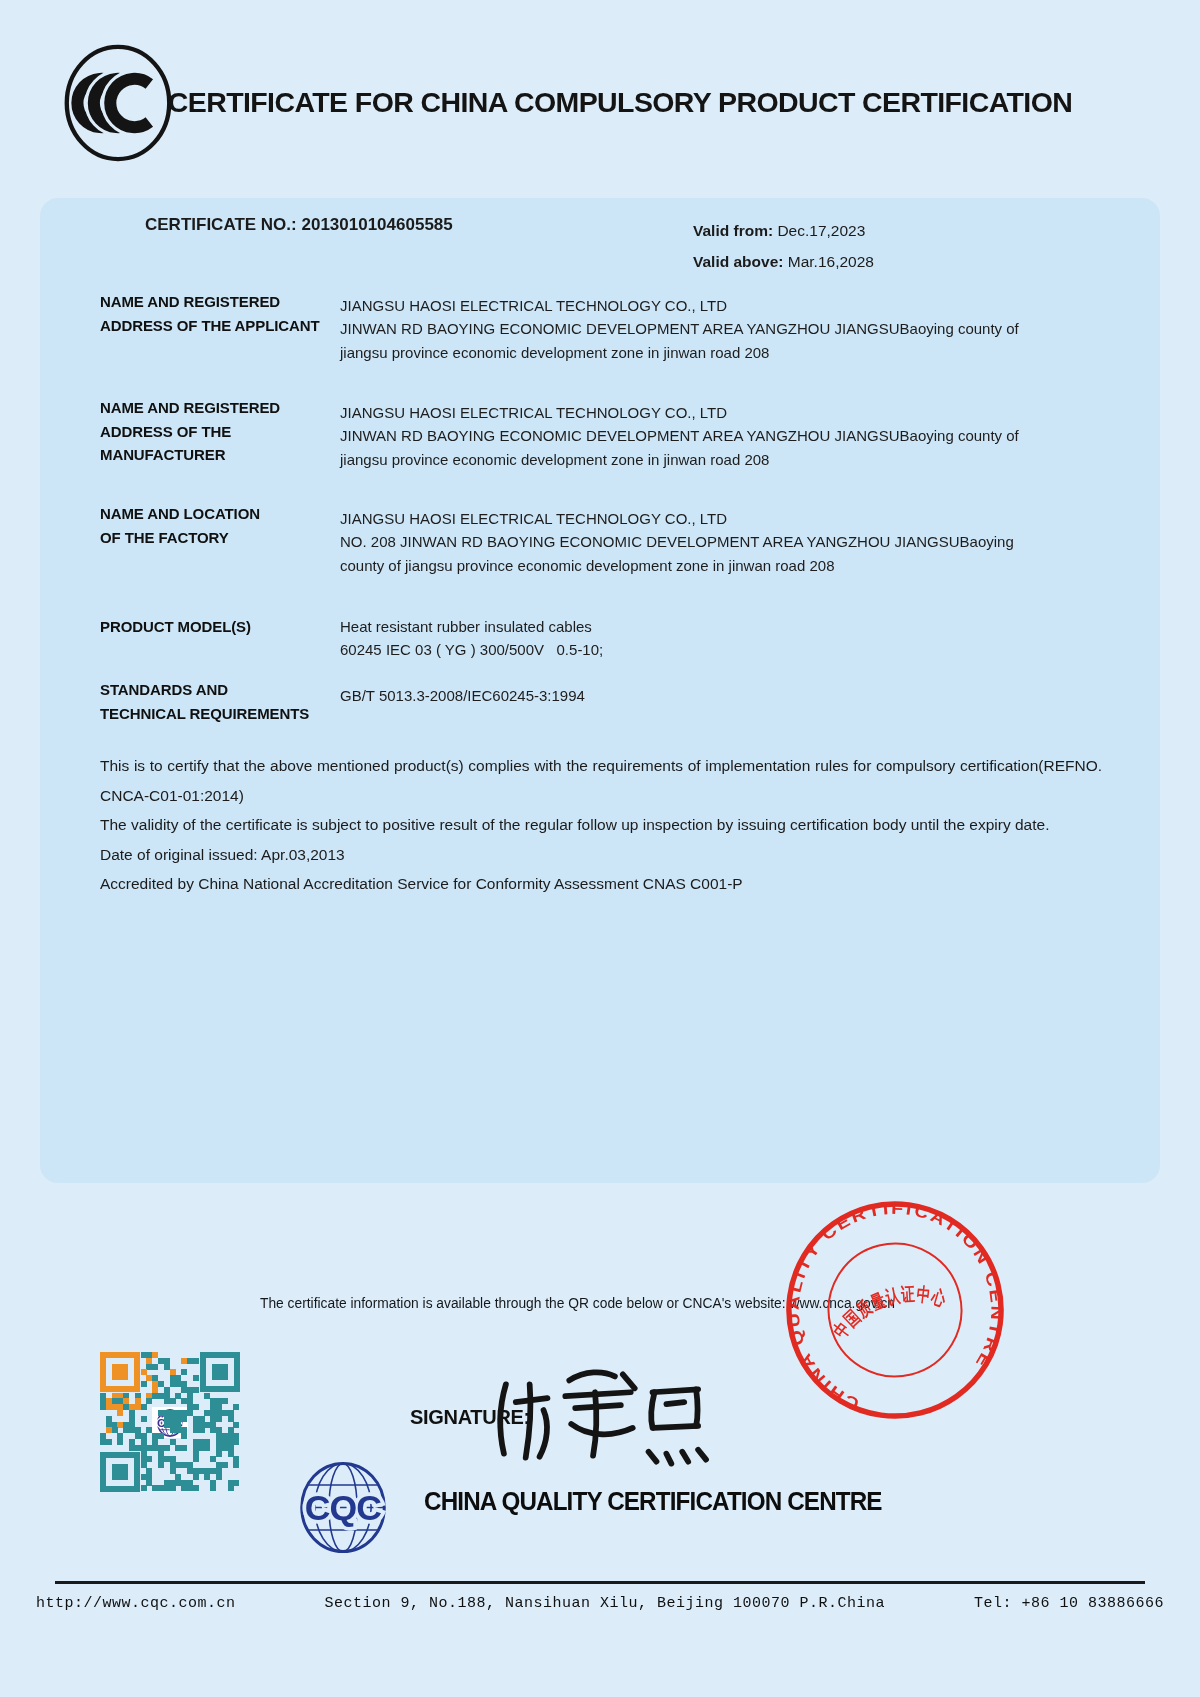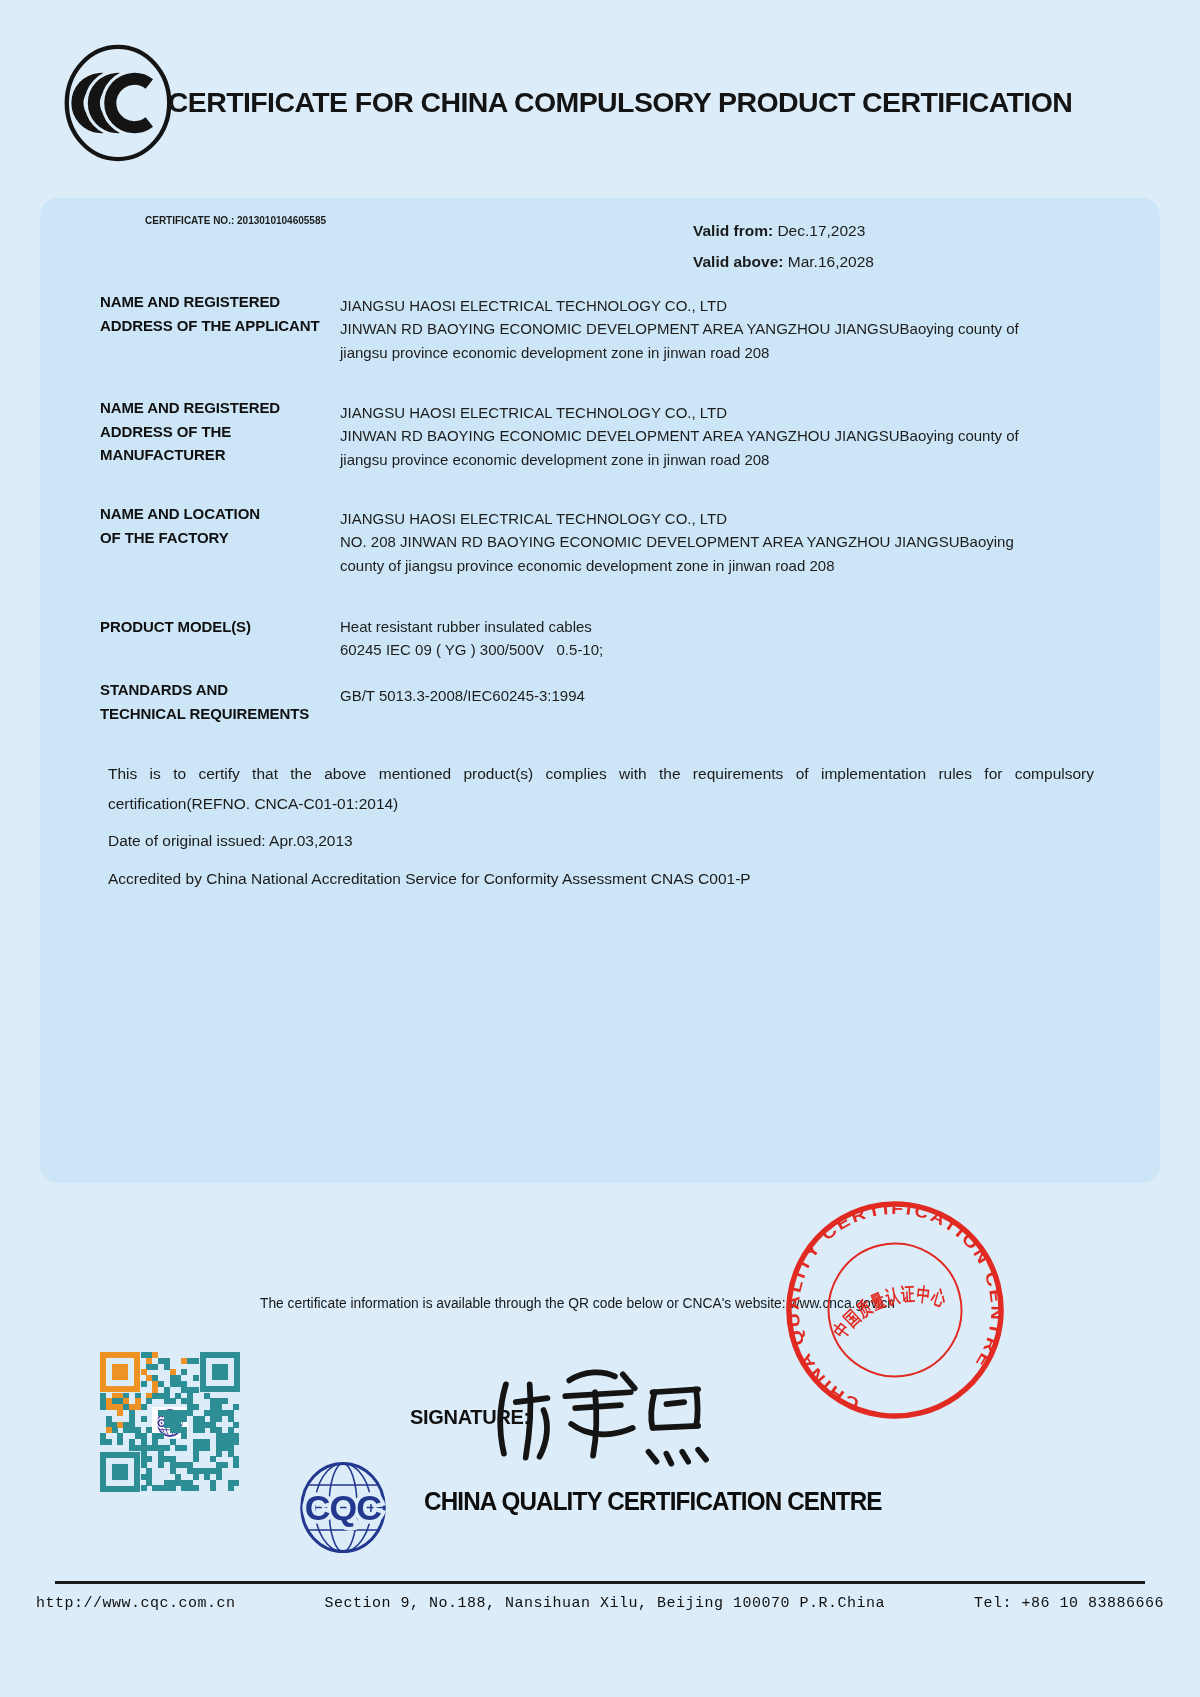--- a/index.html
+++ b/index.html
@@ -14,37 +14,37 @@
   .page-title {
     position:absolute; left:620px; top:86px; transform:translateX(-50%);
     white-space:nowrap; font-size:28.5px; font-weight:bold; letter-spacing:-0.6px;
     color:#141414;
   }
   
   .panel {
     position:absolute; left:40px; top:198px; width:1120px; height:985px;
     background:#cde6f7; border-radius:18px;
   }
-  .cert-no { position:absolute; left:105px; top:17px; font-size:10px; font-weight:bold; }
+  .cert-no { position:absolute; left:105px; top:17px; font-size:17px; font-weight:bold; }
   .valid-block { position:absolute; left:653px; top:17px; font-size:15.5px; line-height:31px; }
   .valid-block b { font-weight:bold; }
   .row-label {
     position:absolute; left:60px; width:238px;
     font-size:15px; font-weight:bold; line-height:23.5px; letter-spacing:-0.1px;
     white-space:pre-line; color:#101010;
   }
   .row-value {
     position:absolute; left:300px; width:770px;
     font-size:15px; line-height:23.3px; white-space:pre-wrap; color:#1d1d1d;
   }
   .paragraphs {
     position:absolute; left:60px; top:553px; width:1002px;
     font-size:15.5px; line-height:29.6px; color:#1b1b1b;
   }
-  .paragraphs p { margin:8px; }
+  .paragraphs p { margin:0; }
   .paragraphs p.justify { text-align:justify; }
   
   .qr-note { position:absolute; left:260px; top:1296px; font-size:13.8px; color:#15181b; }
   .qr { position:absolute; left:100px; top:1352px; width:140px; height:140px; }
   .qr i { position:absolute; width:6px; height:6px; }
   .finder { position:absolute; width:40px; height:40px; box-sizing:border-box; border:6px solid #2e8e96; }
   .finder::after { content:""; position:absolute; left:6px; top:6px; width:16px; height:16px; background:inherit; }
   .finder.tl { left:0; top:0; border-color:#ef9226; }
   .finder.tl::after { background:#ef9226; }
   .finder.tr { right:0; top:0; }
@@ -120,28 +120,29 @@
 jiangsu province economic development zone in jinwan road 208</div>
 
     <div class="row-label" style="top:304px">NAME AND LOCATION
 OF THE FACTORY</div>
     <div class="row-value" style="top:309px">JIANGSU HAOSI ELECTRICAL TECHNOLOGY CO., LTD
 NO. 208 JINWAN RD BAOYING ECONOMIC DEVELOPMENT AREA YANGZHOU JIANGSUBaoying
 county of jiangsu province economic development zone in jinwan road 208</div>
 
     <div class="row-label" style="top:417px">PRODUCT MODEL(S)</div>
     <div class="row-value" style="top:417px">Heat resistant rubber insulated cables
-60245 IEC 09 ( YG ) 300/500V   0.5-10;</div>
+60245 IEC 03 ( YG ) 300/500V   0.5-10;</div>
 
     <div class="row-label" style="top:480px">STANDARDS AND
 TECHNICAL REQUIREMENTS</div>
     <div class="row-value" style="top:486px">GB/T 5013.3-2008/IEC60245-3:1994</div>
 
     <div class="paragraphs">
       <p class="justify">This is to certify that the above mentioned product(s) complies with the requirements of implementation rules for compulsory certification(REFNO. CNCA-C01-01:2014)</p>
+      <p class="justify">The validity of the certificate is subject to positive result of the regular follow up inspection by issuing certification body until the expiry date.</p>
       <p>Date of original issued: Apr.03,2013</p>
       <p>Accredited by China National Accreditation Service for Conformity Assessment CNAS C001-P</p>
     </div>
   </div>
 
   <div class="qr-note">The certificate information is available through the QR code below or CNCA's website: www.cnca.gov.cn</div>
 
   <div class="qr" id="qr-modules">
     <div class="finder tl"></div>
     <div class="finder tr"></div>

